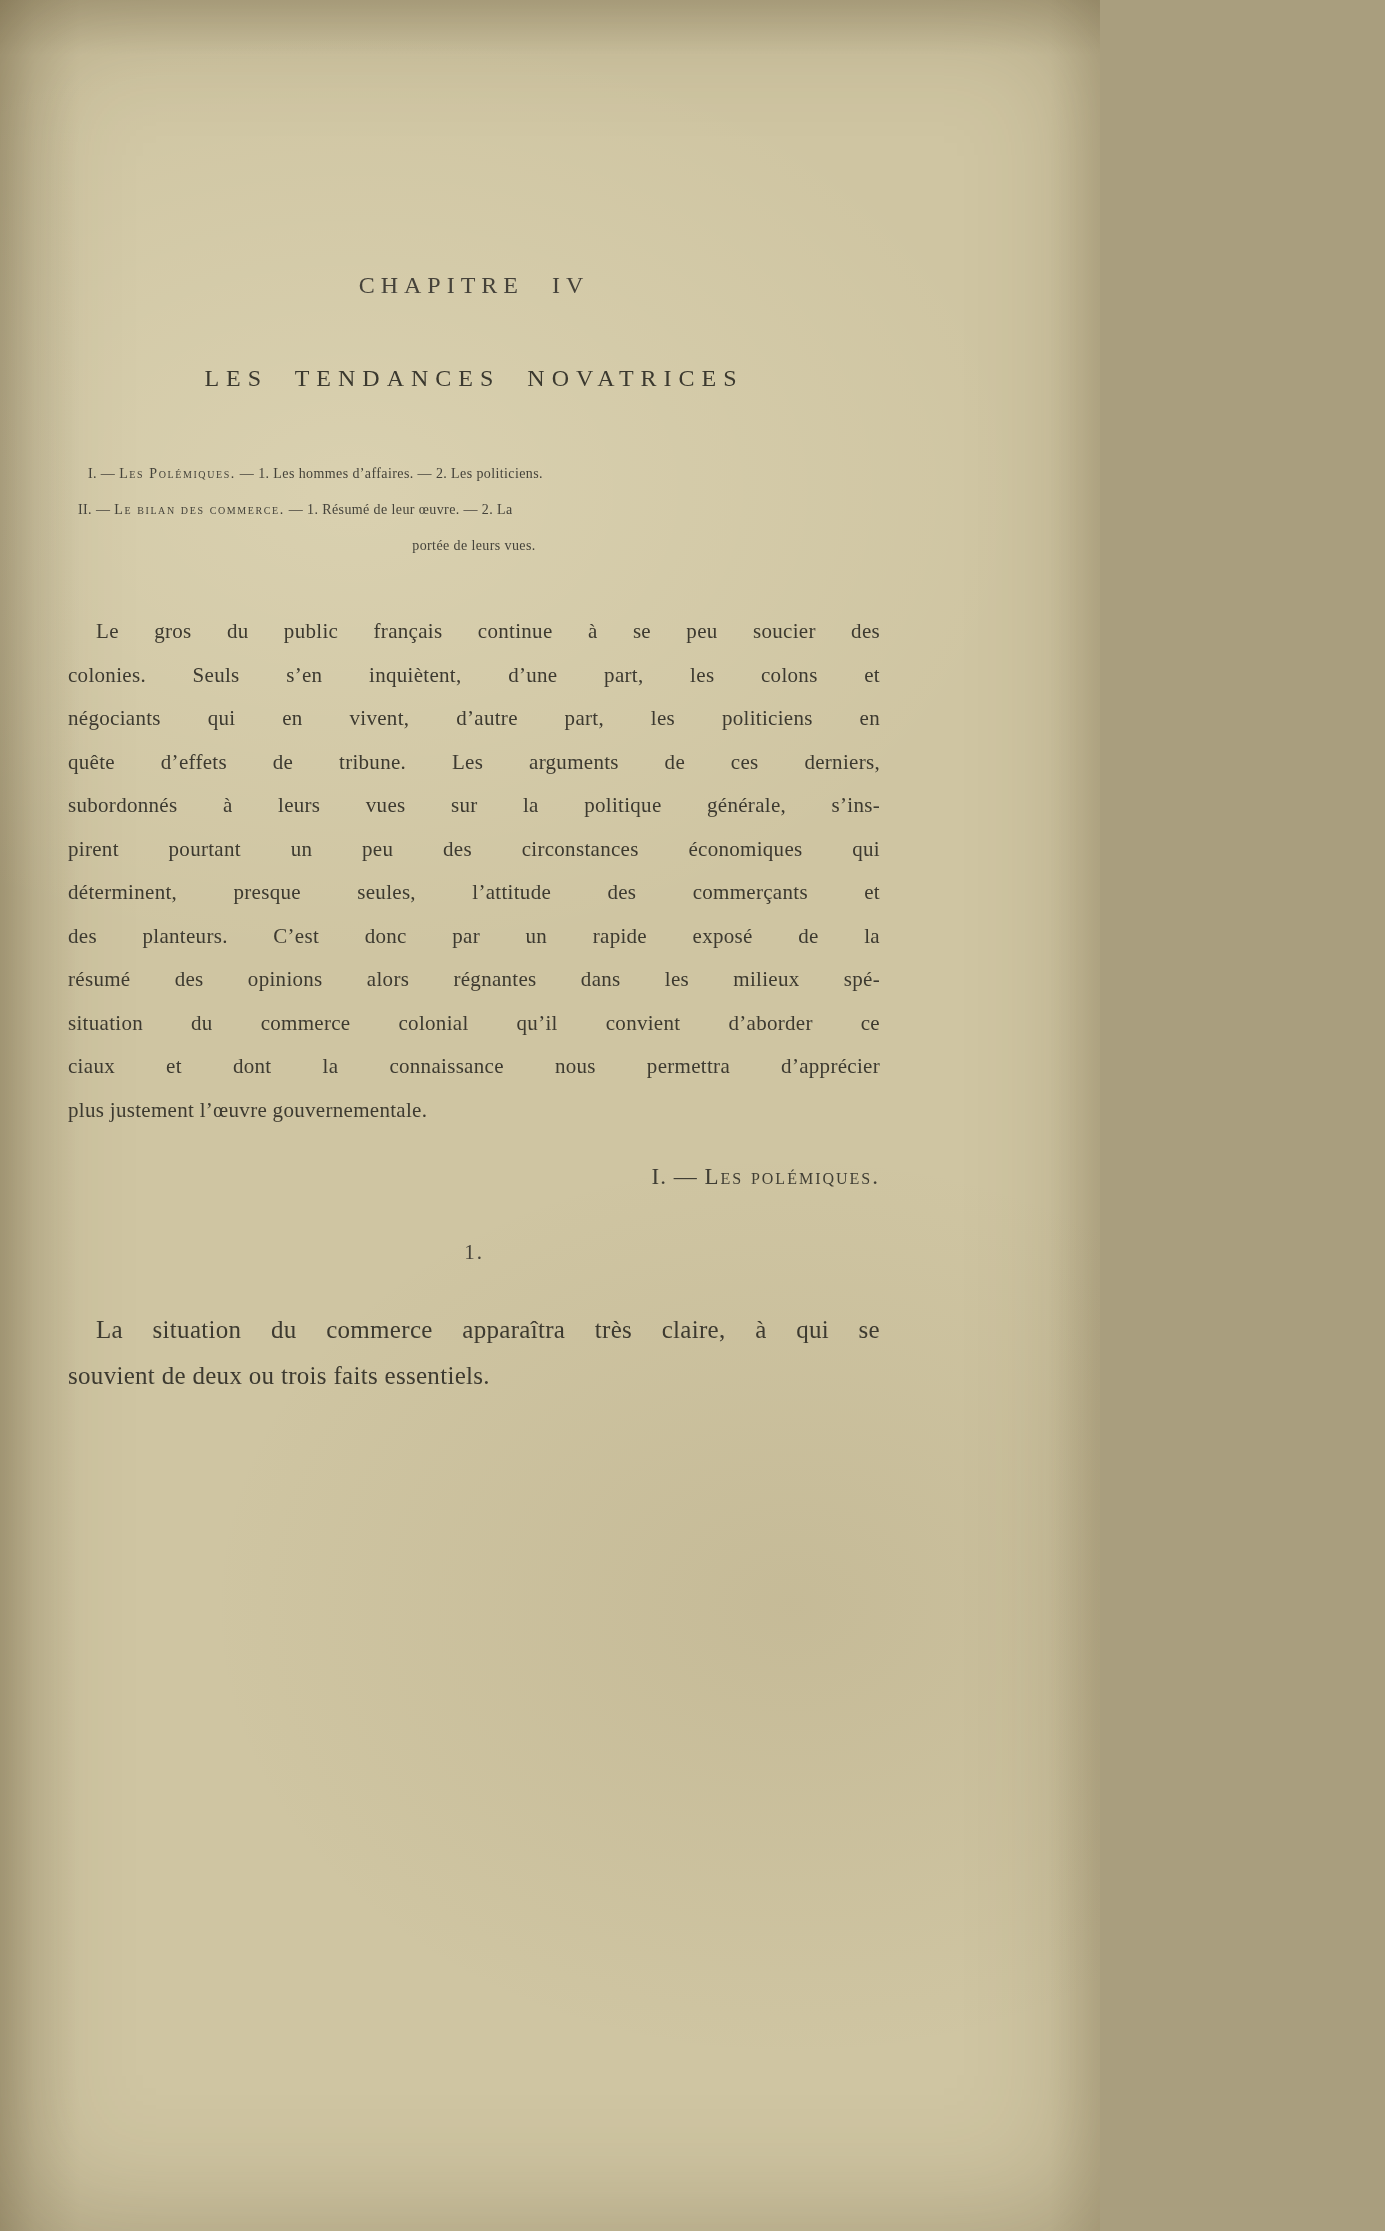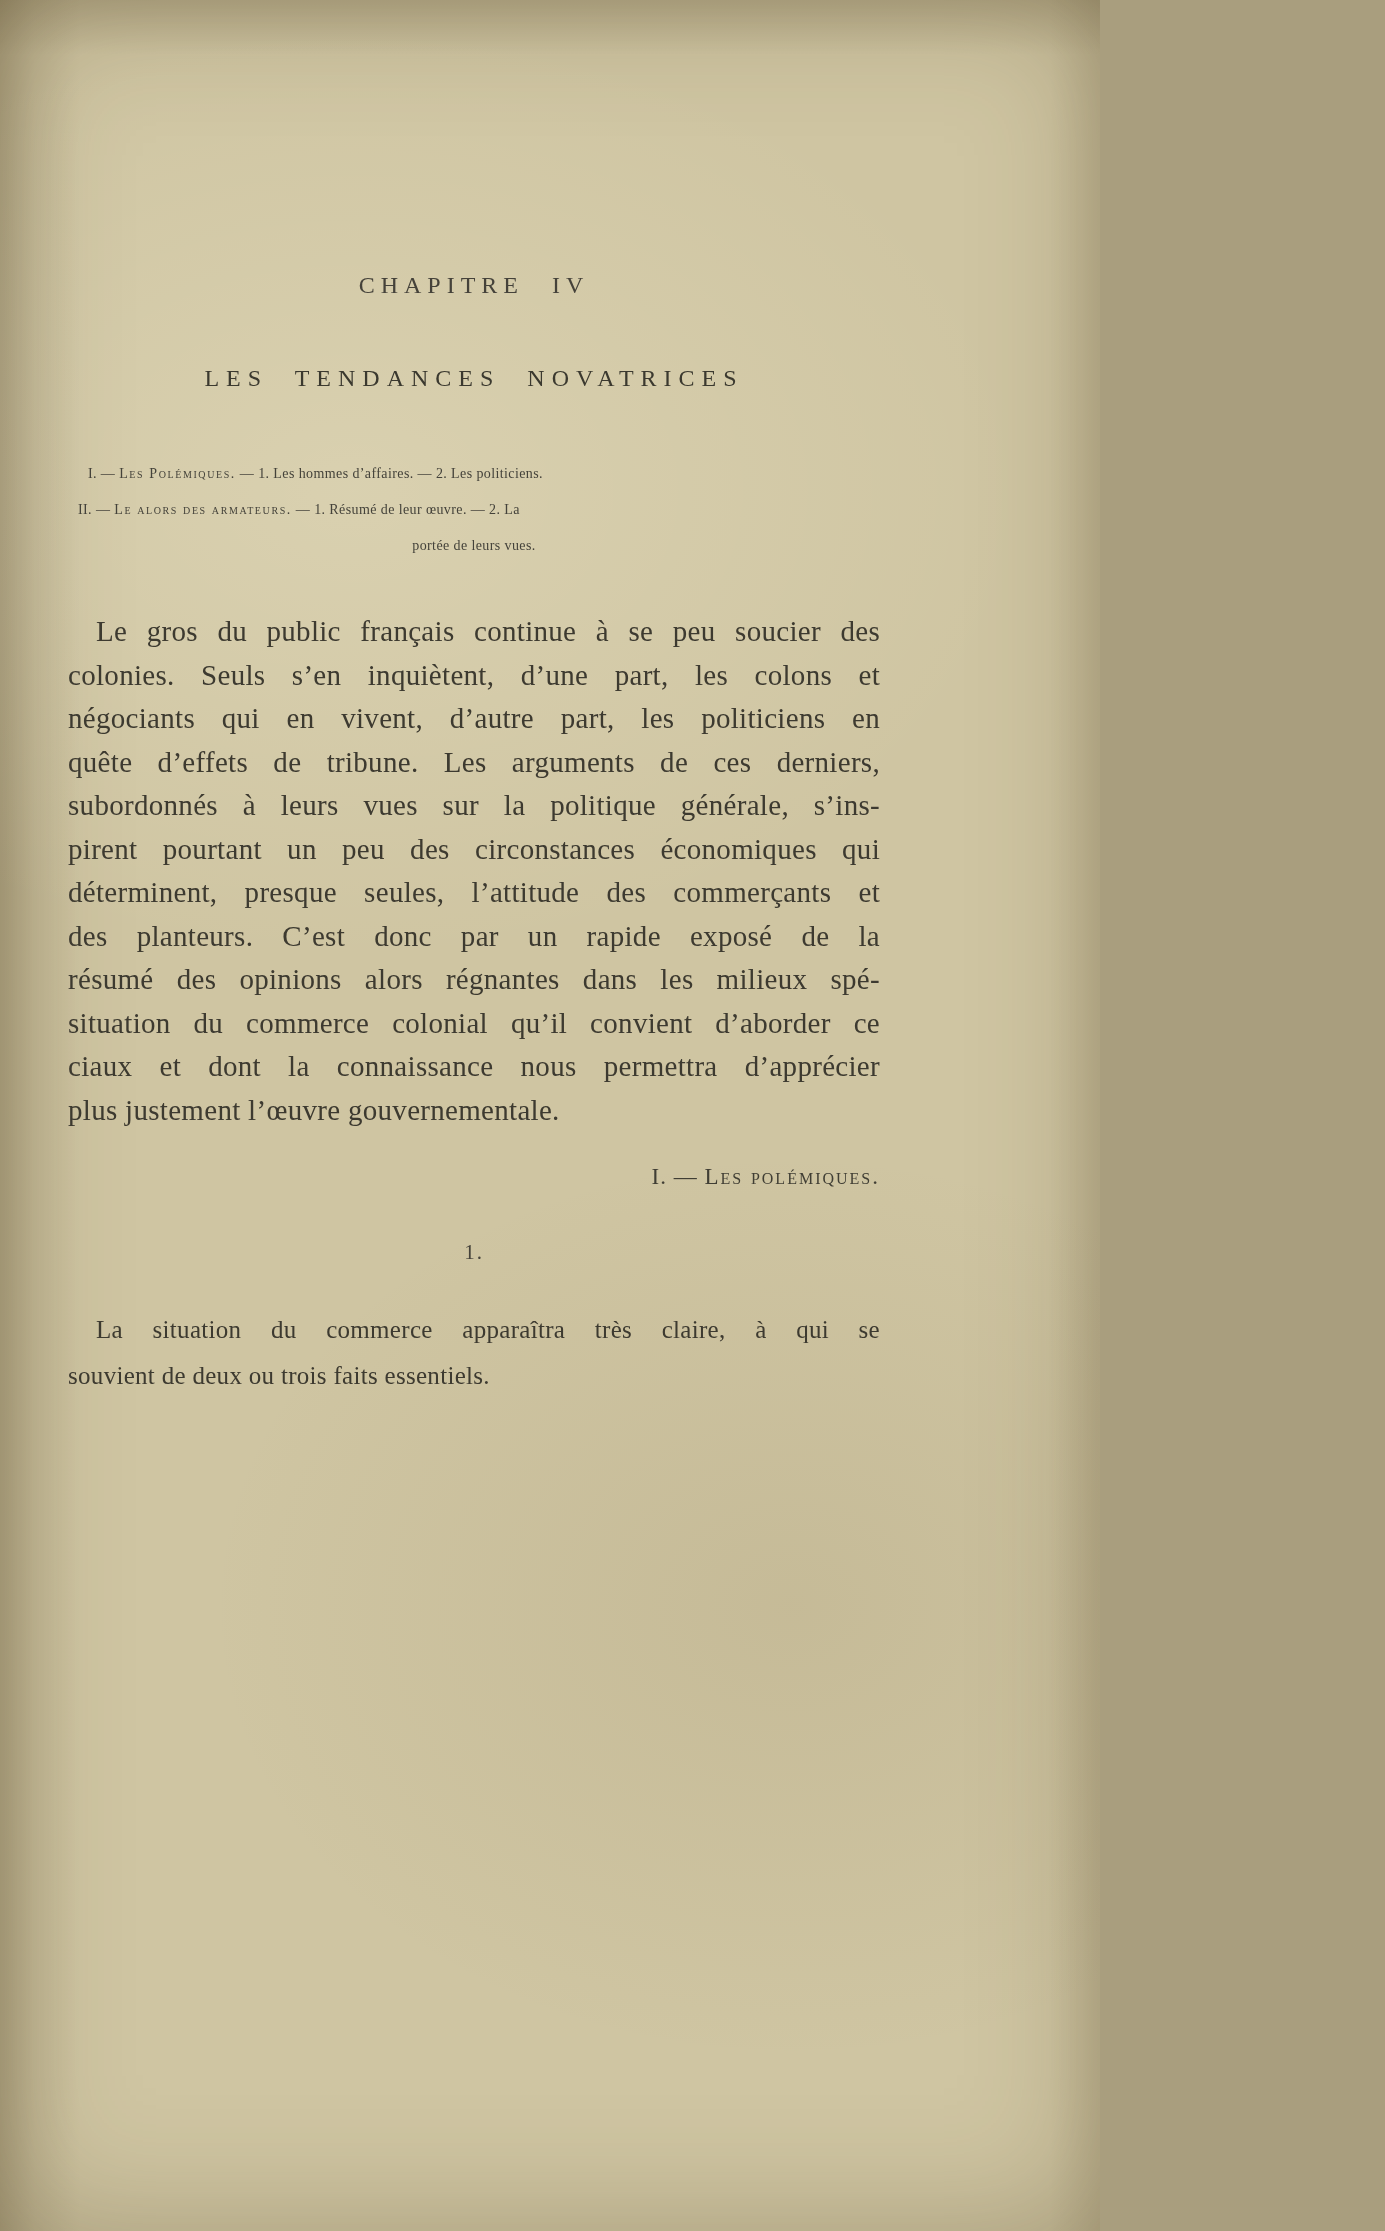--- a/index.html
+++ b/index.html
@@ -56,21 +56,21 @@
   }
   .toc-l1 { padding-left: 20px; }
   .toc-l2 { padding-left: 10px; }
   .toc-l3 { text-align: center; }
   .sc {
     font-variant: small-caps;
     letter-spacing: 1.6px;
   }
   .body-para {
     margin: 46px 0 0 0;
-    font-size: 29px;
+    font-size: 21px;
     line-height: 43.5px;
     letter-spacing: 0.3px;
     color: #3d3a30;
   }
   .jline {
     display: block;
     text-align: justify;
     text-align-last: justify;
   }
   .pline {
@@ -106,21 +106,21 @@
 
 <div class="page">
   <div class="content">
 
     <div class="chapter-label">CHAPITRE IV</div>
 
     <h1 class="chapter-title">LES TENDANCES NOVATRICES</h1>
 
     <div class="toc">
       <div class="toc-l1"><span>I. — </span><span class="sc">Les Polémiques.</span><span> — 1. Les hommes d’affaires. — 2. Les politiciens.</span></div>
-      <div class="toc-l2"><span>II. — </span><span class="sc">Le alors des armateurs.</span><span> — 1. Résumé de leur œuvre. — 2. La</span></div>
+      <div class="toc-l2"><span>II. — </span><span class="sc">Le bilan des commerce.</span><span> — 1. Résumé de leur œuvre. — 2. La</span></div>
       <div class="toc-l3">portée de leurs vues.</div>
     </div>
 
     <p class="body-para">
       <span class="jline indent">Le gros du public français continue à se peu soucier des</span>
       <span class="jline">colonies. Seuls s’en inquiètent, d’une part, les colons et</span>
       <span class="jline">négociants qui en vivent, d’autre part, les politiciens en</span>
       <span class="jline">quête d’effets de tribune. Les arguments de ces derniers,</span>
       <span class="jline">subordonnés à leurs vues sur la politique générale, s’ins-</span>
       <span class="jline">pirent pourtant un peu des circonstances économiques qui</span>

